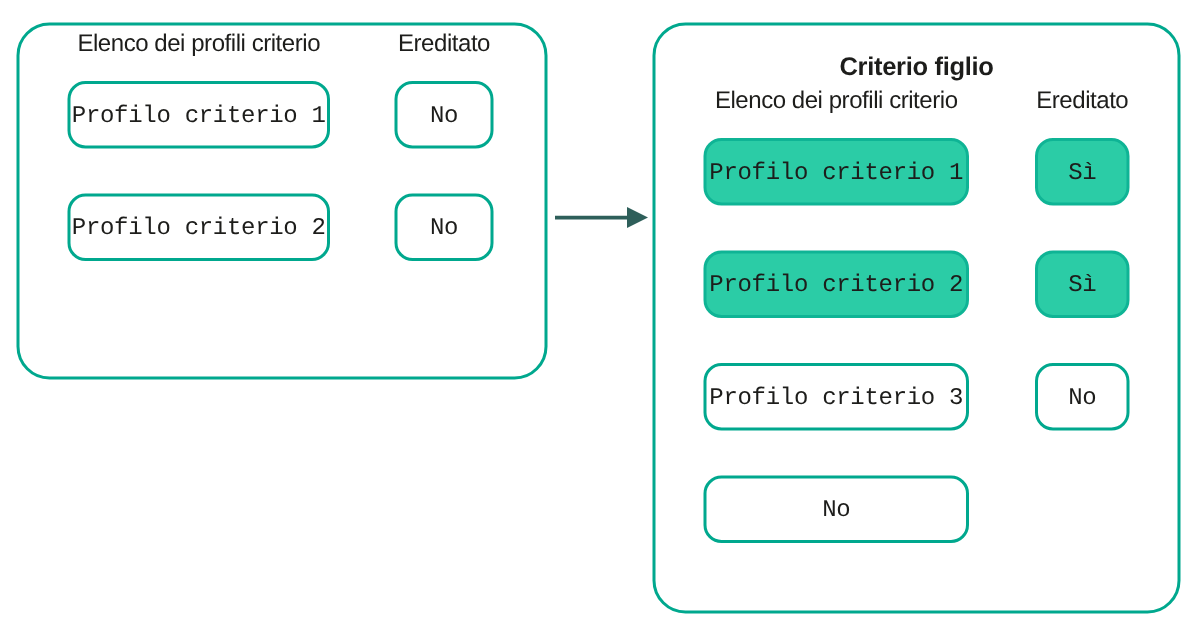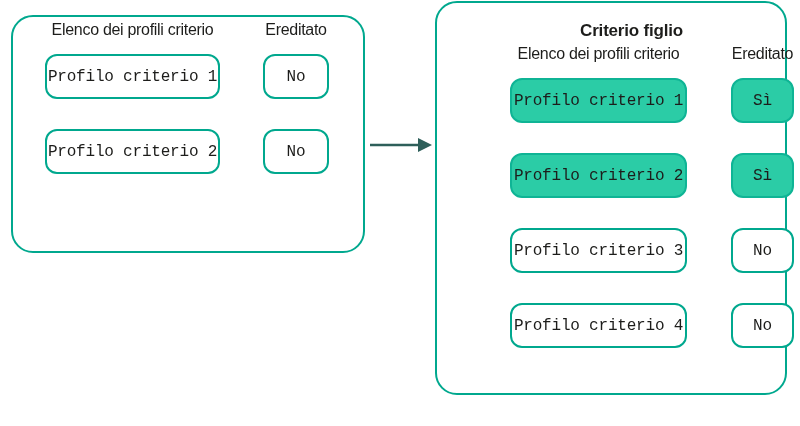--- a/index.html
+++ b/index.html
@@ -24,24 +24,23 @@
     background: #ffffff;
   }
   .panel-parent {
     left: 11px;
     top: 15px;
     width: 354px;
     height: 238px;
   }
   .panel-child {
     left: 435px;
-    top: 1px;
+    top: 15px;
     width: 352px;
     height: 394px;
-    padding-left: 41px;
   }
   .panel-title {
     margin-top: 18px;
     text-align: center;
     font-size: 17px;
     font-weight: bold;
     letter-spacing: -0.2px;
     color: #1d1d1b;
   }
   .headers, .rows {
@@ -126,18 +125,17 @@
       <div class="col-header">Elenco dei profili criterio</div>
       <div class="col-header">Ereditato</div>
     </div>
     <div class="rows">
       <div class="profile-box highlighted">Profilo criterio 1</div>
       <div class="value-box highlighted">Sì</div>
       <div class="profile-box highlighted">Profilo criterio 2</div>
       <div class="value-box highlighted">Sì</div>
       <div class="profile-box">Profilo criterio 3</div>
       <div class="value-box">No</div>
-      <div class="profile-box">Profilo criterio 4</div>
       <div class="value-box">No</div>
     </div>
   </div>
 
 </div>
 
 </body></html>

